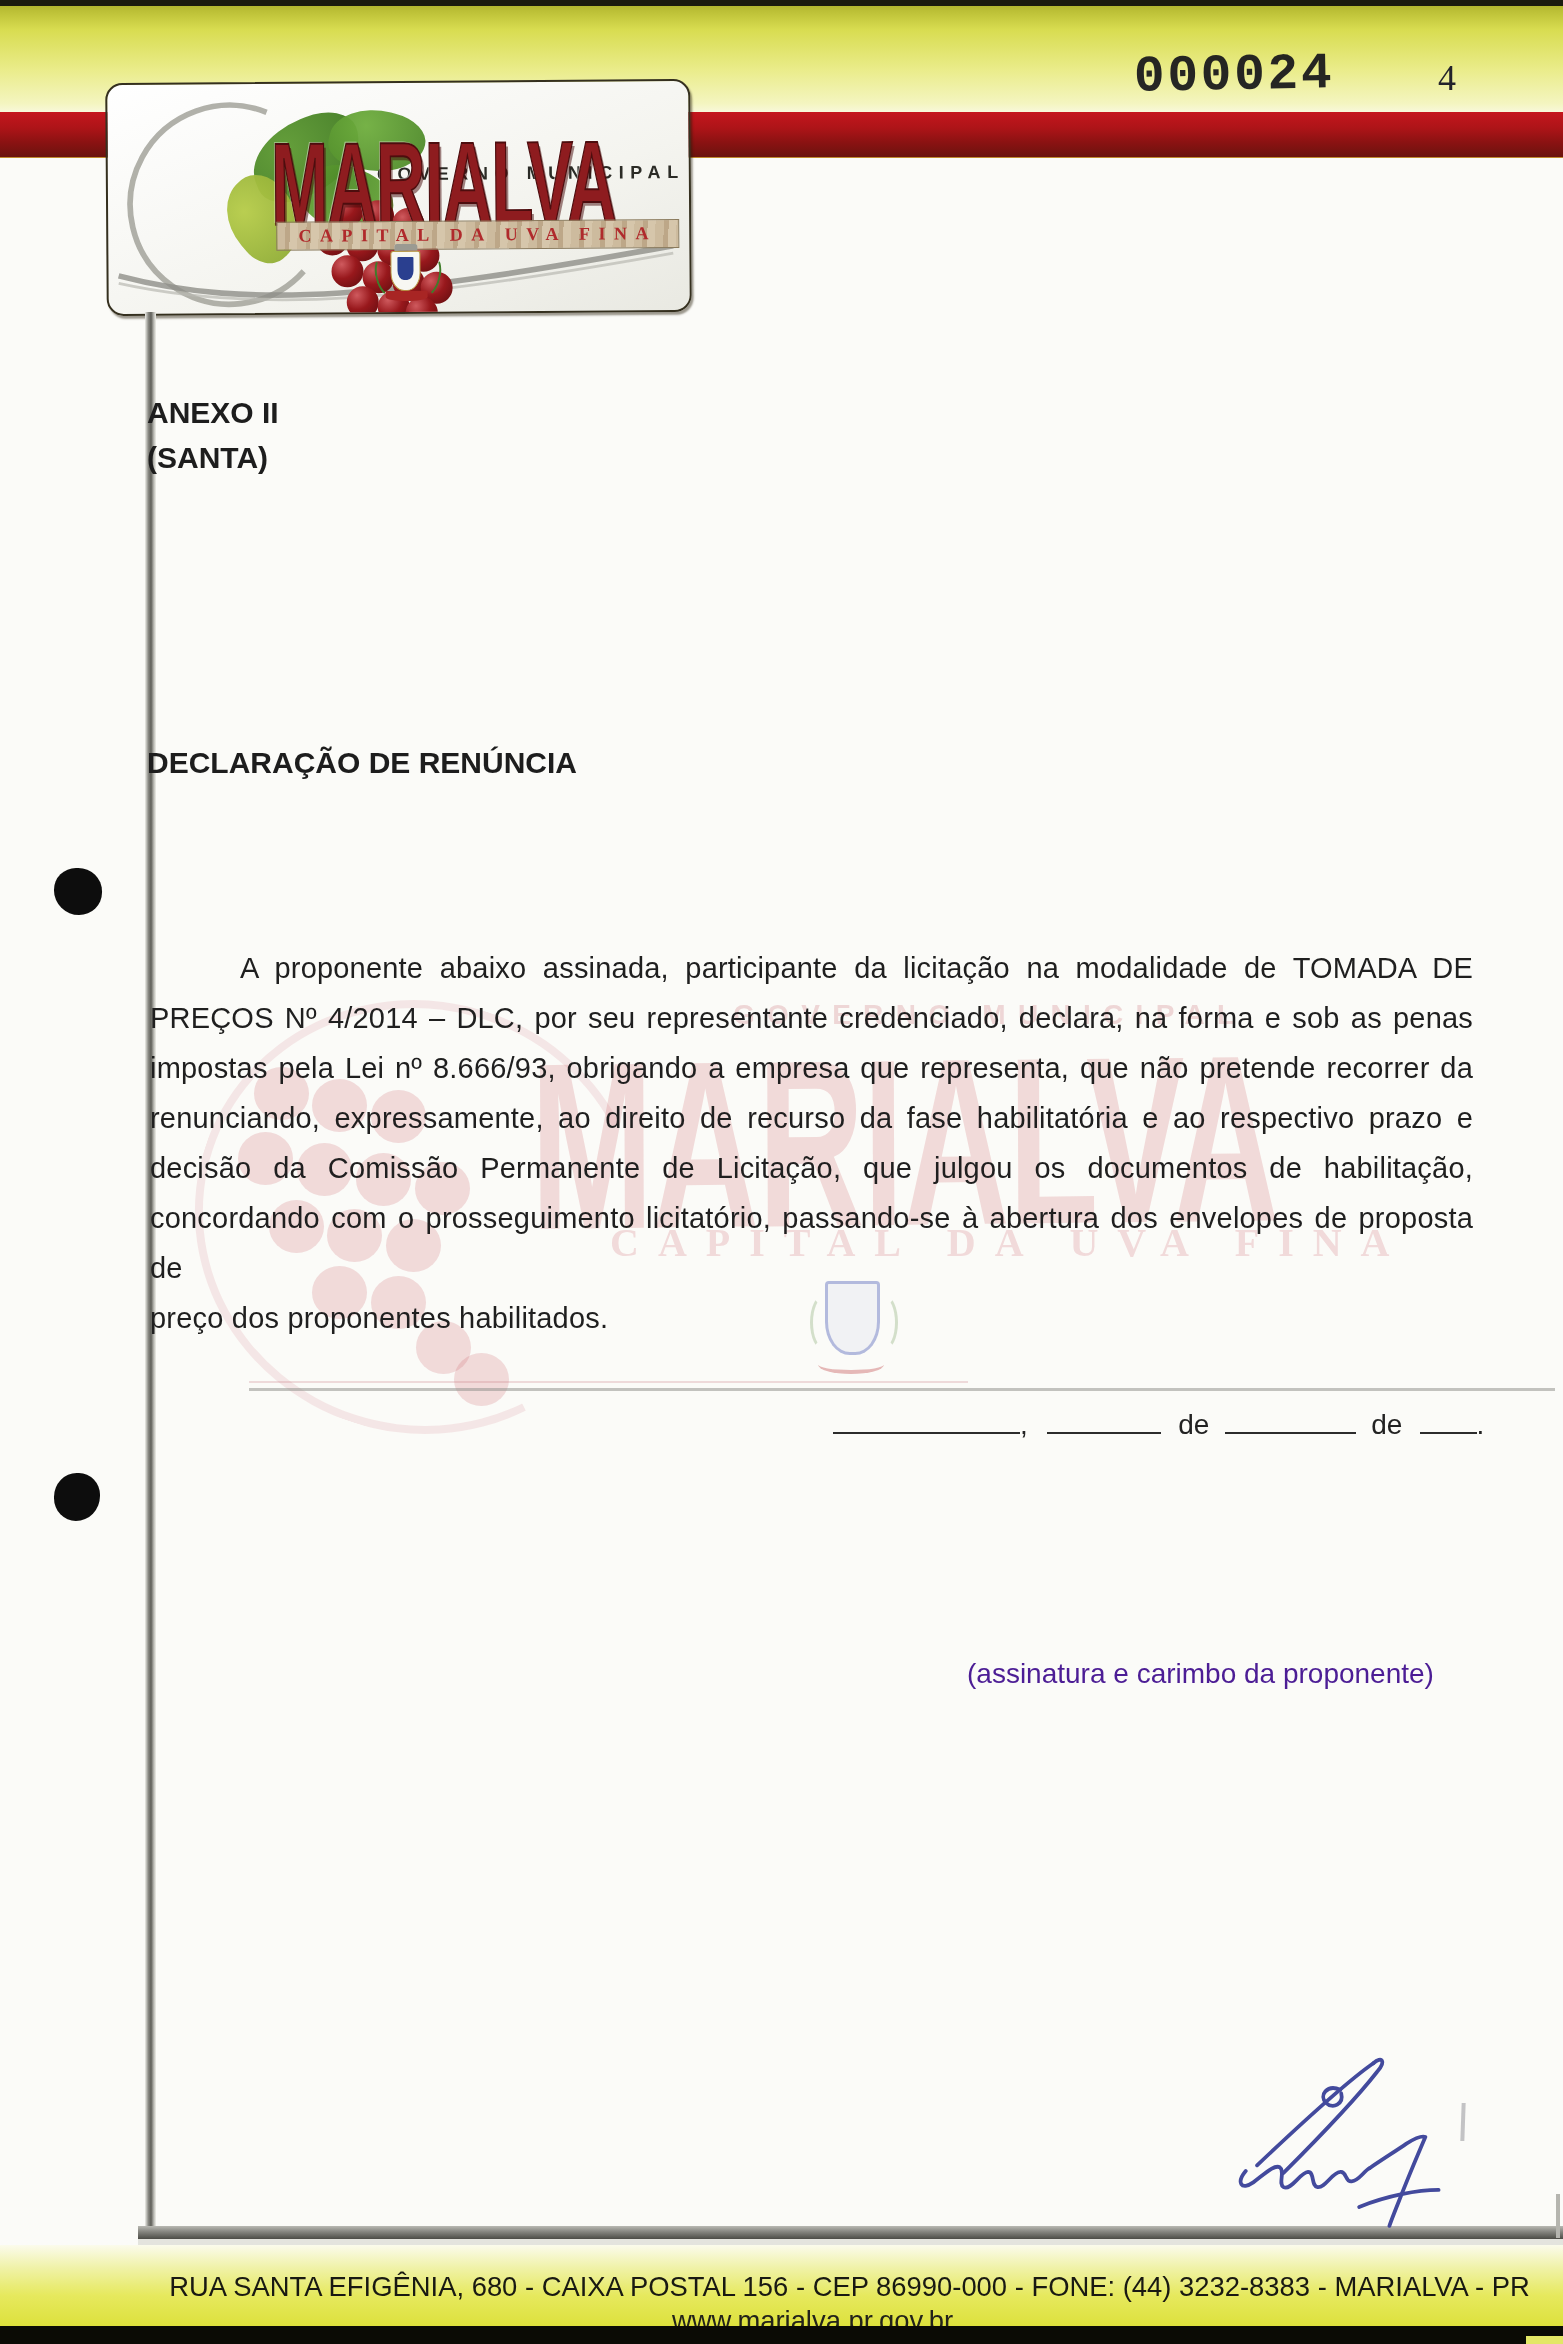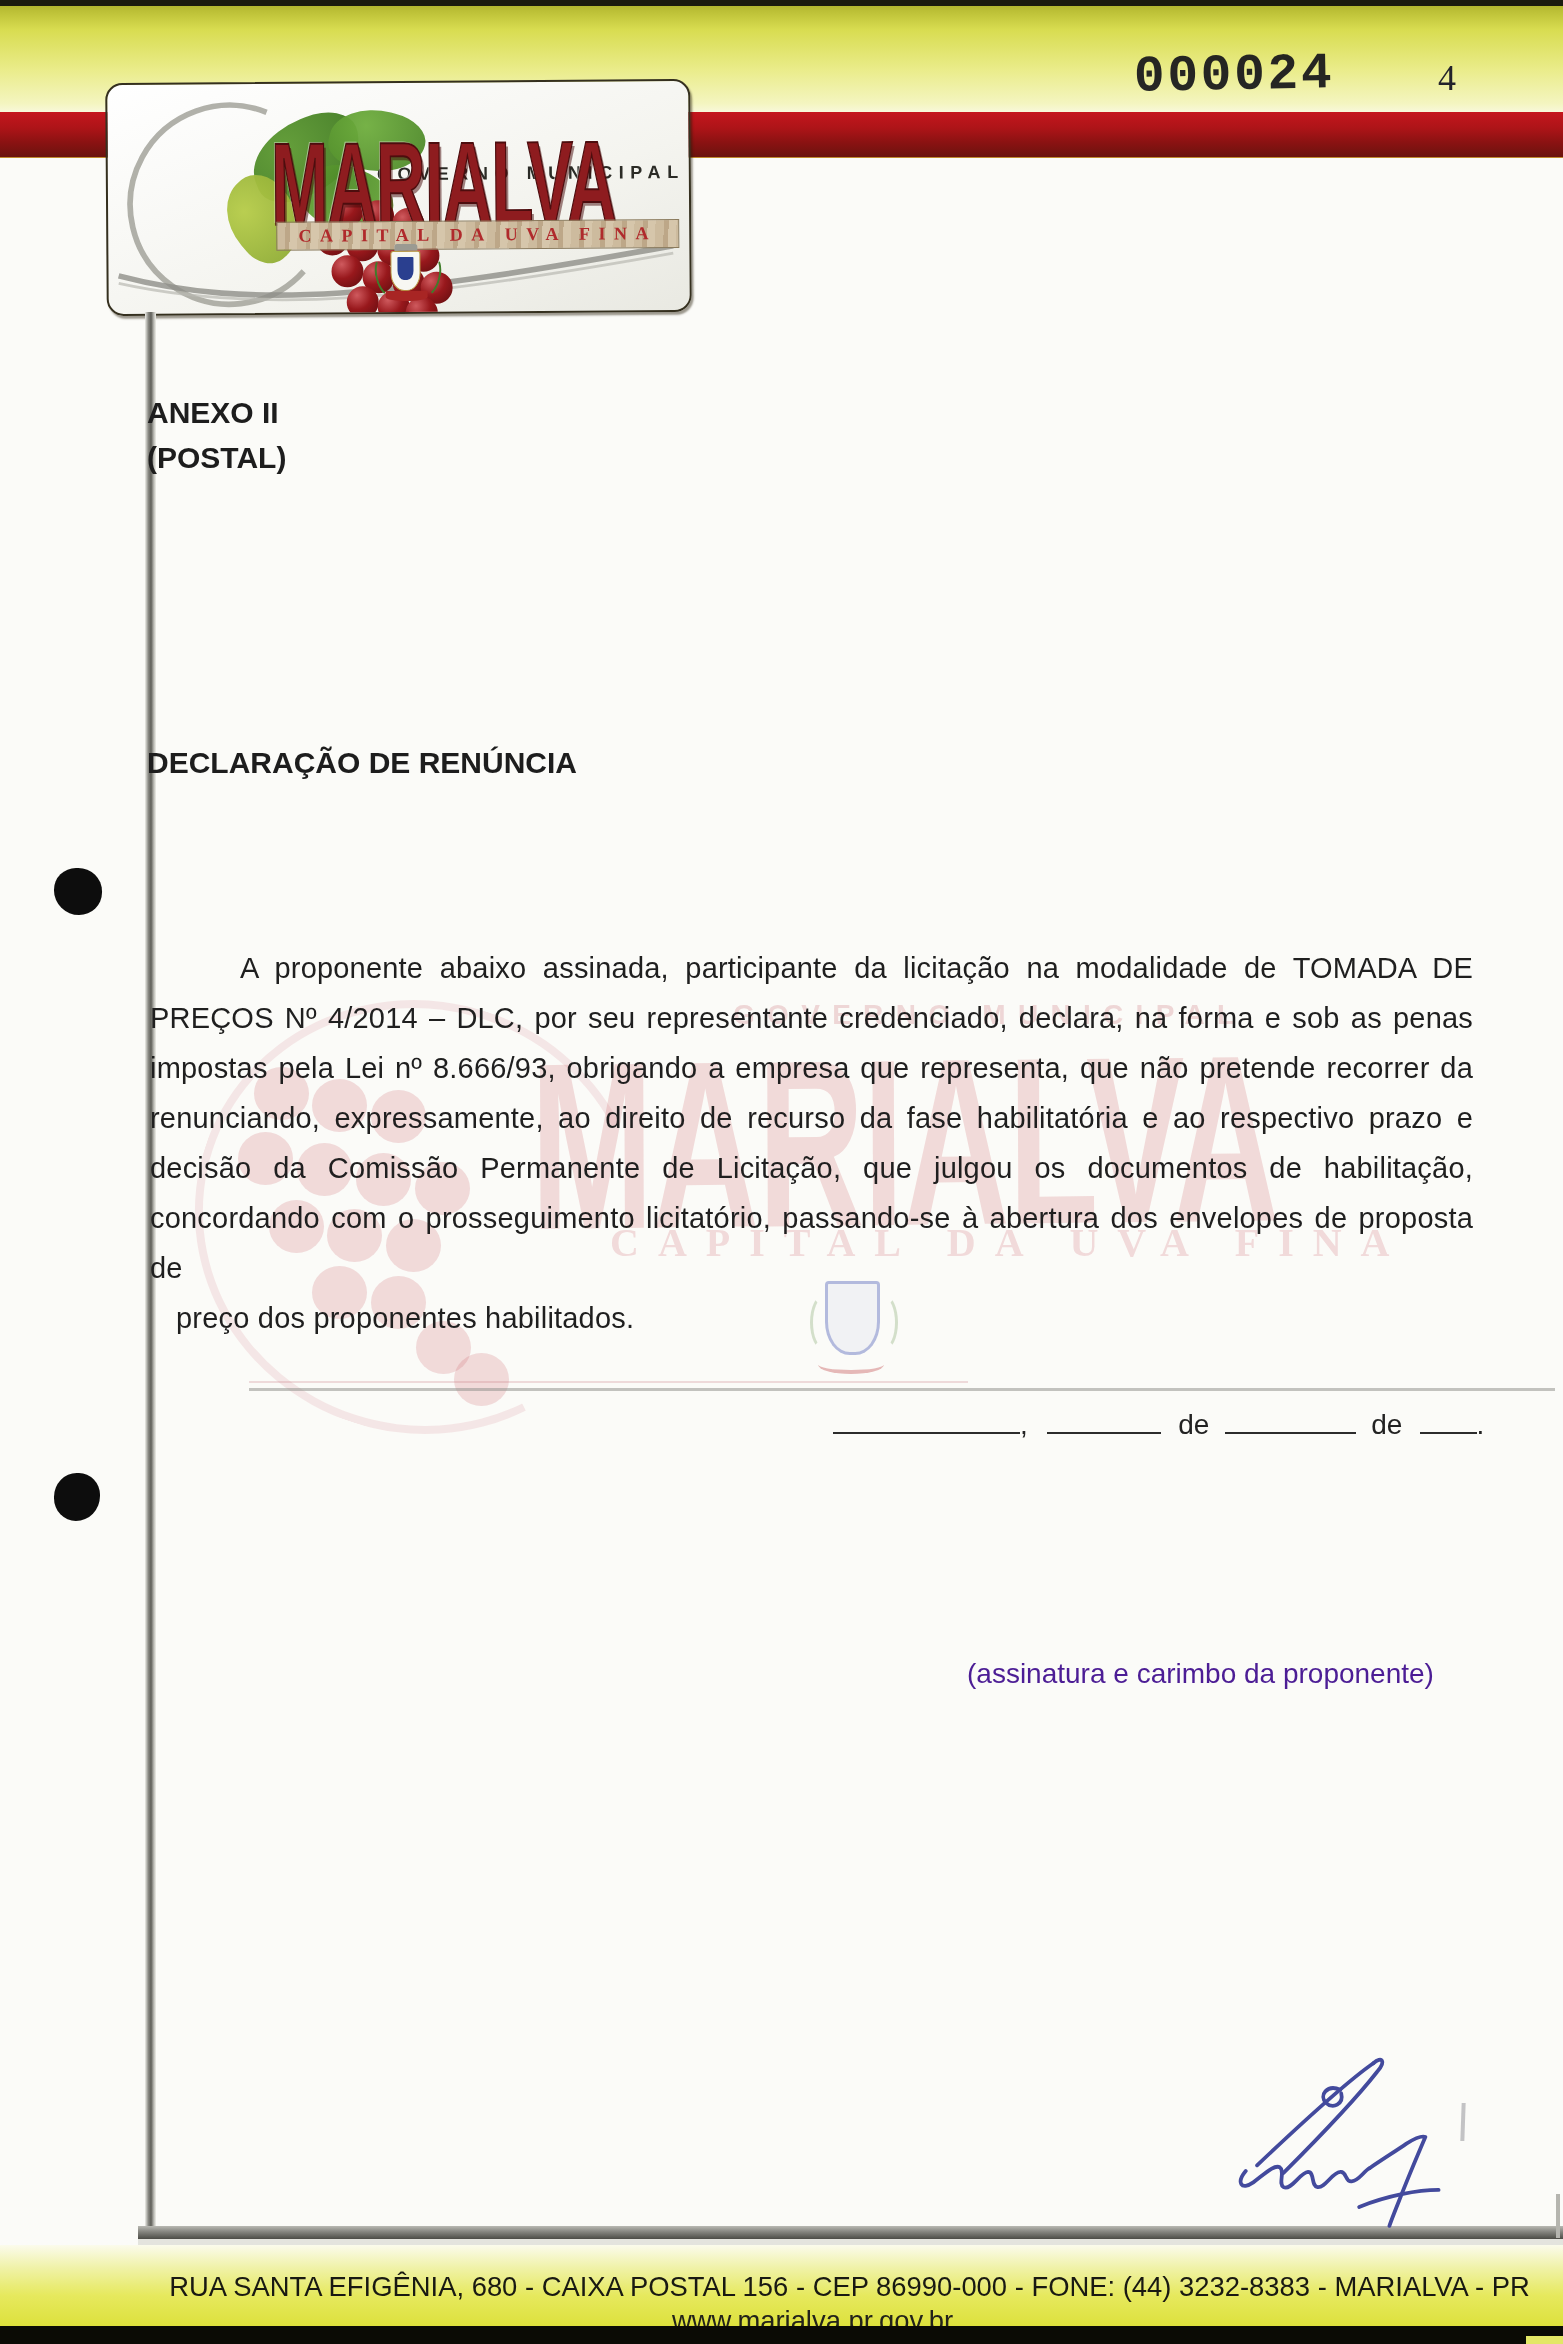--- a/index.html
+++ b/index.html
@@ -53,21 +53,21 @@
   #pen-tick{left:1461px;top:2103px;width:3.8px;height:38px;background:rgba(150,150,155,.55);transform:rotate(2deg);}
   .pencil{background:rgba(140,140,132,.45);}
 
   
   .doc-heading{left:147px;width:1312px;text-align:left;font-weight:bold;
     font-size:30px;color:#1d1d1d;}
   #body-text{left:150px;top:943px;width:1323px;font-size:29px;color:#1f1f1f;
     letter-spacing:0.2px;z-index:3;}
   .bline{text-align:justify;text-align-last:justify;line-height:50px;white-space:nowrap0;}
   .bline.first{text-indent:90px;}
-  .bline.last{text-align-last:left;padding-left:26px;}
+  .bline.last{text-align-last:left;}
 
   #date-line{left:833px;top:1404px;width:662px;font-size:28px;color:#222;z-index:3;}
   .blank{display:inline-block;border-bottom:2.8px solid #2c2c2c;height:1.0em;}
   #sig-caption{left:967px;top:1658px;font-size:28px;color:#4c1d95;z-index:3;}
 
   
   .wm{z-index:1;pointer-events:none;}
   #wm-name{left:530px;top:1028px;font-weight:900;font-size:238px;line-height:238px;
     letter-spacing:-1.9px;color:rgba(203,88,97,.20);transform:scale(.62,1.0) rotate(-.4deg);transform-origin:0 0;}
   #wm-governo{left:733px;top:999px;font-weight:bold;font-size:28px;letter-spacing:12.3px;
@@ -181,21 +181,21 @@
     <div class="abs wm wm-grape" style="left: 454px; top: 1353px; width: 55px; height: 53px;"></div>
   </div>
 <div class="abs wm" id="wm-crest-shield"></div>
 <div class="abs wm" id="wm-crest-ribbon"></div>
 <div class="abs wm wm-laurel" style="left:810px;top:1295px;width:21px;height:49px;border-left-color:rgba(120,160,95,.30);"></div>
 <div class="abs wm wm-laurel" style="left:871px;top:1295px;width:21px;height:49px;border-right-color:rgba(120,160,95,.30);"></div>
 <div class="abs wm" id="wm-line2"></div>
 <div class="abs wm" id="wm-line"></div>
 
 <div class="abs doc-heading" style="top:396px;">ANEXO II</div>
-<div class="abs doc-heading" style="top:441px;">(POSTAL)</div>
+<div class="abs doc-heading" style="top:441px;">(SANTA)</div>
 <div class="abs doc-heading" style="top:746px;">DECLARAÇÃO DE RENÚNCIA</div>
 
 <div class="abs" id="body-text">
     <div class="bline first">A proponente abaixo assinada, participante da licitação na modalidade de TOMADA DE</div>
     <div class="bline">PREÇOS Nº 4/2014 – DLC, por seu representante credenciado, declara, na forma e sob as penas</div>
     <div class="bline">impostas pela Lei nº 8.666/93, obrigando a empresa que representa, que não pretende recorrer da</div>
     <div class="bline">renunciando, expressamente, ao direito de recurso da fase habilitatória e ao respectivo prazo e</div>
     <div class="bline">decisão da Comissão Permanente de Licitação, que julgou os documentos de habilitação,</div>
     <div class="bline">concordando com o prosseguimento licitatório, passando-se à abertura dos envelopes de proposta de</div>
     <div class="bline last">preço dos proponentes habilitados.</div>

